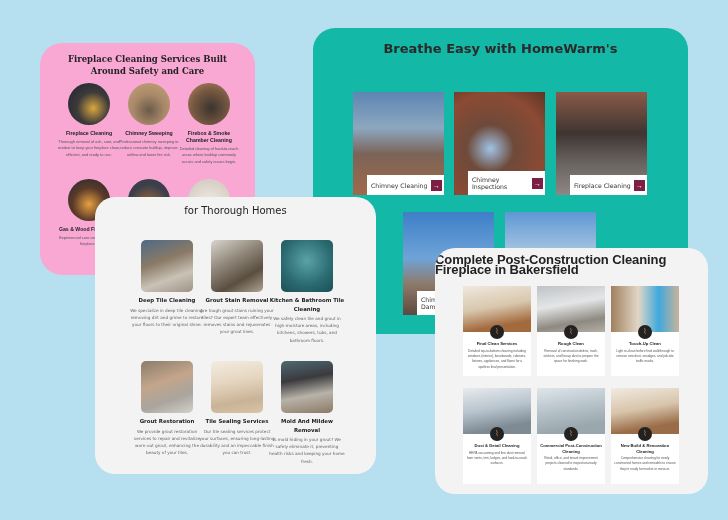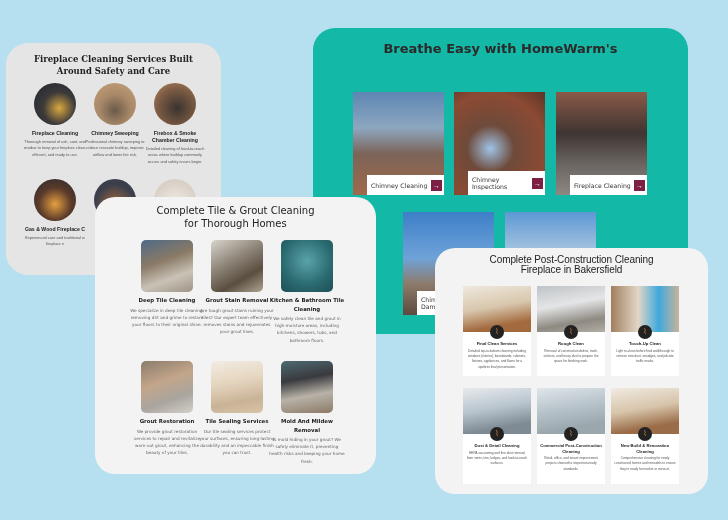--- a/index.html
+++ b/index.html
@@ -2,21 +2,21 @@
 <html><head>
 <meta charset="utf-8">
 <style>
   * { box-sizing: border-box; margin: 0; padding: 0; }
   html, body { width: 728px; height: 520px; overflow: hidden; }
   body { background: #b6e0ef; position: relative; font-family: "Liberation Sans", sans-serif; color: #222; }
 
   .card { position: absolute; border-radius: 22px; overflow: hidden; }
 
   
-  #card-fireplace { left: 6px; top: 43px; width: 215px; height: 232px; background: #e5e5e5; }
+  #card-fireplace { left: 40px; top: 43px; width: 215px; height: 232px; background: #f9a8d4; }
   #card-fireplace .title { position: absolute; left: 0; right: 0; top: 10px; text-align: center; font-family: "DejaVu Serif", serif; font-weight: bold; font-size: 8.5px; line-height: 12px; color: #222; }
   .fp-item { position: absolute; width: 66px; text-align: center; }
   .fp-circle { width: 42px; height: 42px; border-radius: 50%; margin: 0 auto; }
   .fp-name { font-size: 5.2px; font-weight: bold; margin-top: 5px; line-height: 7px; color: #222; }
   .fp-desc { font-size: 3.9px; line-height: 6.4px; color: #555; margin-top: 2px; }
 
   
   #card-chimney { left: 313px; top: 28px; width: 375px; height: 306px; background: #14b8a6; }
   #card-chimney .title { position: absolute; left: 0; right: 0; top: 12px; text-align: center; font-family: "DejaVu Sans", sans-serif; font-weight: bold; font-size: 13px; line-height: 18px; color: #2a2a2a; }
   .ch-tile { position: absolute; width: 91px; height: 103px; }
@@ -28,21 +28,21 @@
   
   #card-tile { left: 95px; top: 197px; width: 281px; height: 277px; background: #f3f3f3; border-radius: 20px; }
   #card-tile .title { position: absolute; left: 0; right: 0; top: 7px; text-align: center; font-family: "DejaVu Sans", sans-serif; font-size: 10px; line-height: 13px; color: #222; }
   .tl-item { position: absolute; width: 76px; text-align: center; }
   .tl-img { width: 52px; height: 52px; border-radius: 5px; margin: 0 auto; }
   .tl-name { font-family: "DejaVu Sans", sans-serif; font-weight: bold; font-size: 5.4px; line-height: 8.5px; margin-top: 4px; color: #222; }
   .tl-desc { font-family: "DejaVu Sans", sans-serif; font-size: 4.2px; line-height: 7.2px; color: #666; margin-top: 2px; }
 
   
   #card-post { left: 435px; top: 248px; width: 273px; height: 246px; background: #f3f3f3; border-radius: 20px; }
-  #card-post .title { position: absolute; left: 0; right: 0; top: 7px; text-align: center; font-family: "Liberation Sans", sans-serif; font-weight: normal; font-size: 10px; line-height: 10px; color: #222; letter-spacing: -0.1px; }
+  #card-post .title { position: absolute; left: 0; right: 0; top: 7px; text-align: left; font-family: "Liberation Sans", sans-serif; font-weight: bold; font-size: 13px; line-height: 10px; color: #222; letter-spacing: -0.1px; }
   .pc-item { position: absolute; width: 68px; background: #fff; text-align: center; }
   .pc-img { width: 68px; height: 46px; position: relative; }
   .pc-badge { position: absolute; left: 27px; bottom: -7px; width: 14px; height: 14px; border-radius: 50%; background: #222; color: #c5793b; font-size: 8px; line-height: 14px; text-align: center; }
   .pc-name { font-size: 4.2px; font-weight: bold; margin-top: 9px; line-height: 5.5px; color: #222; padding: 0 3px; }
   .pc-desc { font-size: 3.2px; line-height: 5.4px; color: #555; margin-top: 2px; padding: 0 3px 4px; }
 </style>
 </head>
 <body>
 
 <div class="card" id="card-fireplace">
@@ -109,21 +109,20 @@
       <span>Chimney Damper</span>
     </div>
   </div>
   <div class="ch-tile" style="left:192px; top:184px;">
     <div class="ch-img" style="background:linear-gradient(180deg,#5d98d4 0%,#a9c6e0 40%,#c88a4a 60%,#7a5e4a 100%);"></div>
   </div>
 </div>
 
 <div class="card" id="card-tile">
   <div class="title">
-    <div>Complete Tile &amp; Grout Cleaning</div>
     <div>for Thorough Homes</div>
   </div>
   <div class="tl-item" style="left:34px; top:43px;">
     <div class="tl-img" style="background:linear-gradient(160deg,#4f6a86 0%,#8a7a66 40%,#c9c2b6 70%,#9e9486 100%);"></div>
     <div class="tl-name">Deep Tile Cleaning</div>
     <div class="tl-desc">We specialize in deep tile cleaning, removing dirt and grime to restore your floors to their original shine.</div>
   </div>
   <div class="tl-item" style="left:104px; top:43px;">
     <div class="tl-img" style="background:linear-gradient(150deg,#d9d5ce 0%,#8e8578 40%,#5a4e40 70%,#b0a594 100%);"></div>
     <div class="tl-name">Grout Stain Removal</div>

